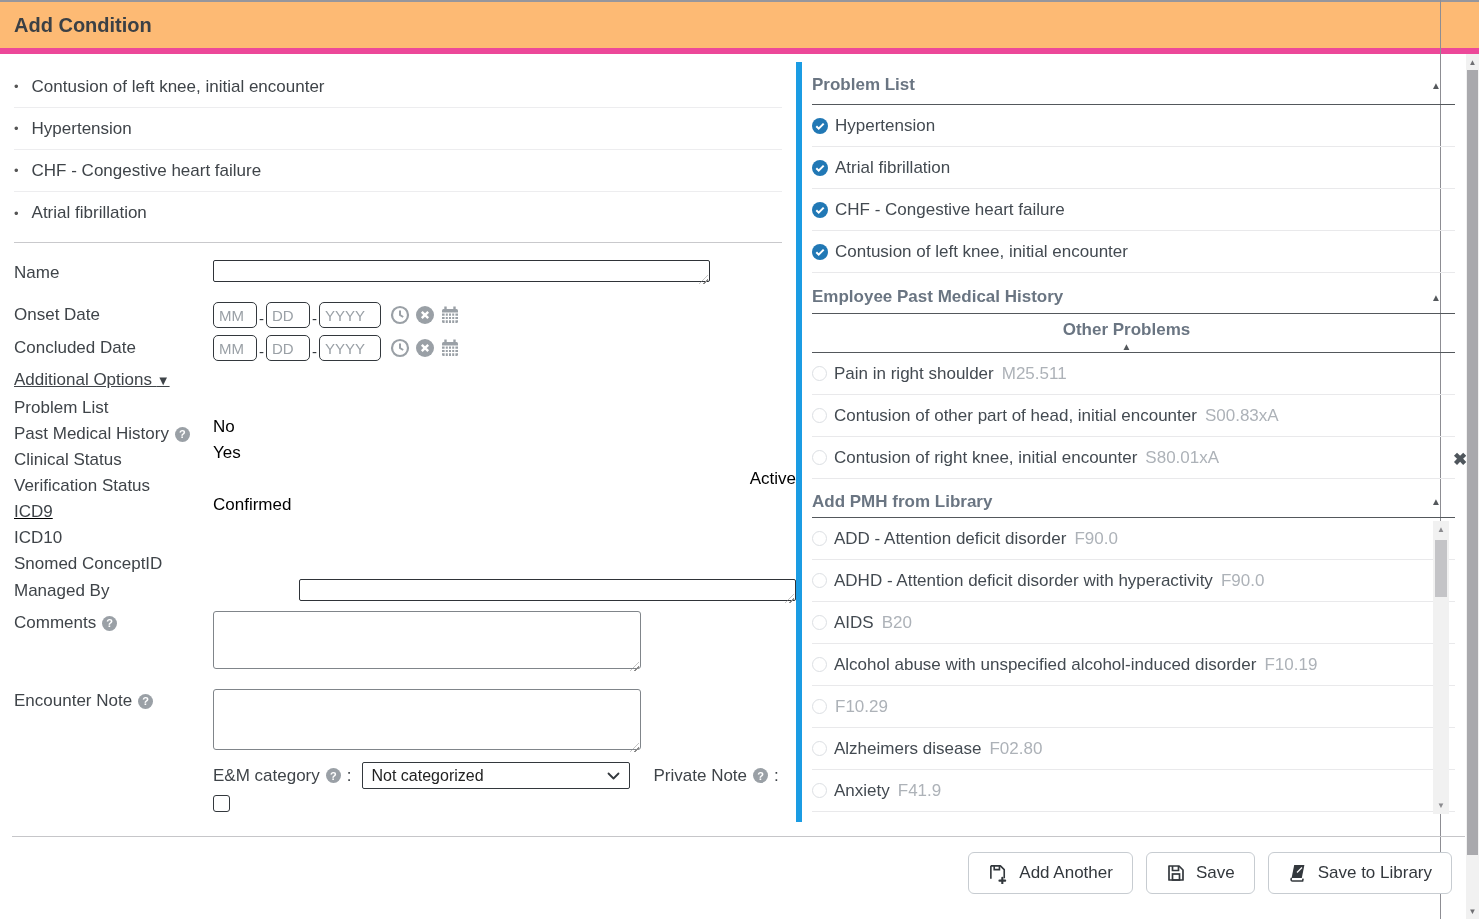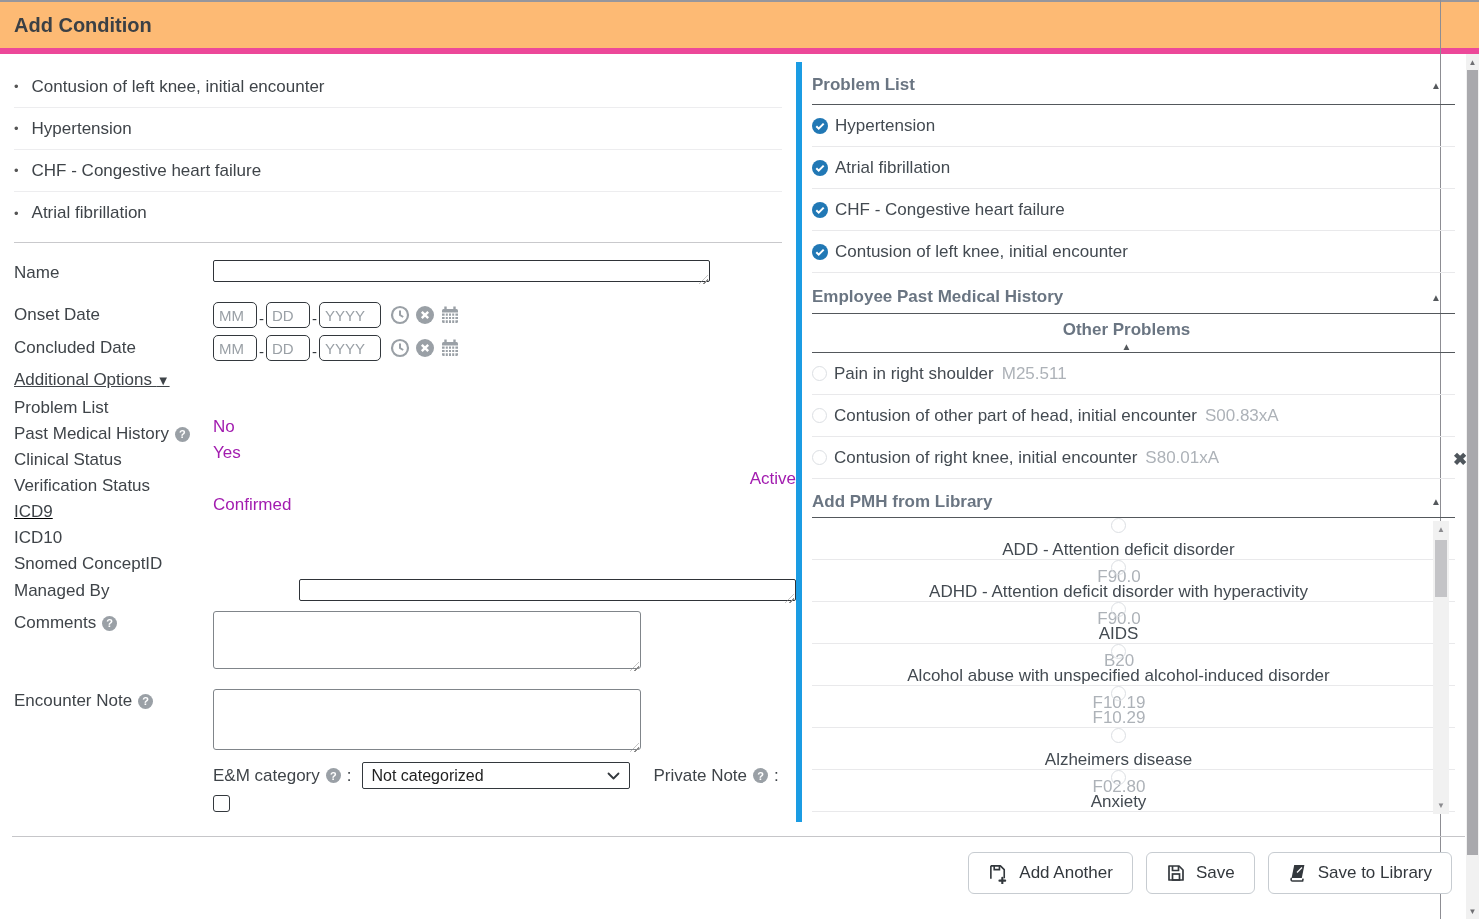--- a/index.html
+++ b/index.html
@@ -20,21 +20,21 @@
   .left-col { position:absolute; left:0; top:54px; width:796px; }
   .cond-list { margin:12px 14px 0 14px; }
   .cond-item { height:42px; display:flex; align-items:center; gap:13px;
     border-bottom:1px solid #ededef; font-size:17px; color:#3f4449; }
   .bullet { color:#555; font-size:13px; line-height:1; }
   .final-divider { margin:8px 14px 0 14px; border-top:1px solid #c9c9cc; }
 
   .form { margin:17px 0 0 14px; }
   .frow { display:flex; align-items:center; }
   .flabel { width:199px; flex:0 0 199px; font-size:17px; color:#3f4449; display:flex; align-items:center; gap:6px; }
-  .fvalue { font-size:17px; color:#a21caf;margin-top:38px; }
+  .fvalue { font-size:17px; color:#000000;margin-top:38px; }
 
   .ta-wrap { position:relative; display:inline-block; }
   .ta-wrap::after { content:""; position:absolute; right:2px; bottom:2px; width:9px; height:9px;
     background:repeating-linear-gradient(135deg, transparent 0 2px, #8a8a8a 2px 3.4px);
     clip-path:polygon(100% 0, 0 100%, 100% 100%); pointer-events:none; }
   textarea.one-line { width:497px; height:22px; resize:none; border:1px solid #2f3338; border-radius:2px;
     font-family:"Liberation Sans",sans-serif; font-size:15px; padding:1px 4px; overflow:hidden; }
   textarea.multi { width:428px; resize:none; border:1px solid #80858a; border-radius:3px;
     font-family:"Liberation Sans",sans-serif; font-size:15px; padding:3px 5px; }
 
@@ -71,21 +71,21 @@
   .sh-2 { margin-top:8px; height:33px; }
   .sh-3 { margin-top:6px; height:33px;flex-direction:column; }
   .sh-4 { margin-top:7px; height:32px; }
   .rp-item { height:42px; display:flex; align-items:center; gap:7px;
     border-bottom:1px solid #e9e9eb; font-size:17px; color:#434a51; cursor:pointer; }
   .rp-item .code { color:#adb2b8; margin-left:1px; }
   .radio { width:15px; height:15px; border:1px solid #dcdfe3; border-radius:50%; flex:0 0 15px; }
   .check-ic { flex:0 0 16px; display:flex; }
 
   .lib { position:relative; height:300px; overflow:hidden; }
-  .lib .rp-item { padding-right:30px;flex-direction:column; }
+  .lib .rp-item { padding-right:30px; }
   .lib-sb { position:absolute; right:6px; top:3px; bottom:4px; width:16px; background:#f1f1f1; }
   .lib-sb .sb-up, .lib-sb .sb-down { position:absolute; left:0; width:100%; text-align:center;
     font-size:8px; color:#8b8b8f; }
   .lib-sb .sb-up { top:4px; } .lib-sb .sb-down { bottom:4px; }
   .lib-sb .sb-thumb { position:absolute; left:2px; top:19px; width:12px; height:57px; background:#c4c4c7; }
 
   
   .footer-divider { position:absolute; left:12px; right:14px; top:836px; border-top:1px solid #c6c6c9; }
   .footer-btns { position:absolute; top:852px; right:27px; display:flex; gap:13px; }
   .btn { height:42px; background:#fff; border:1px solid #c7ccd1; border-radius:6px;

